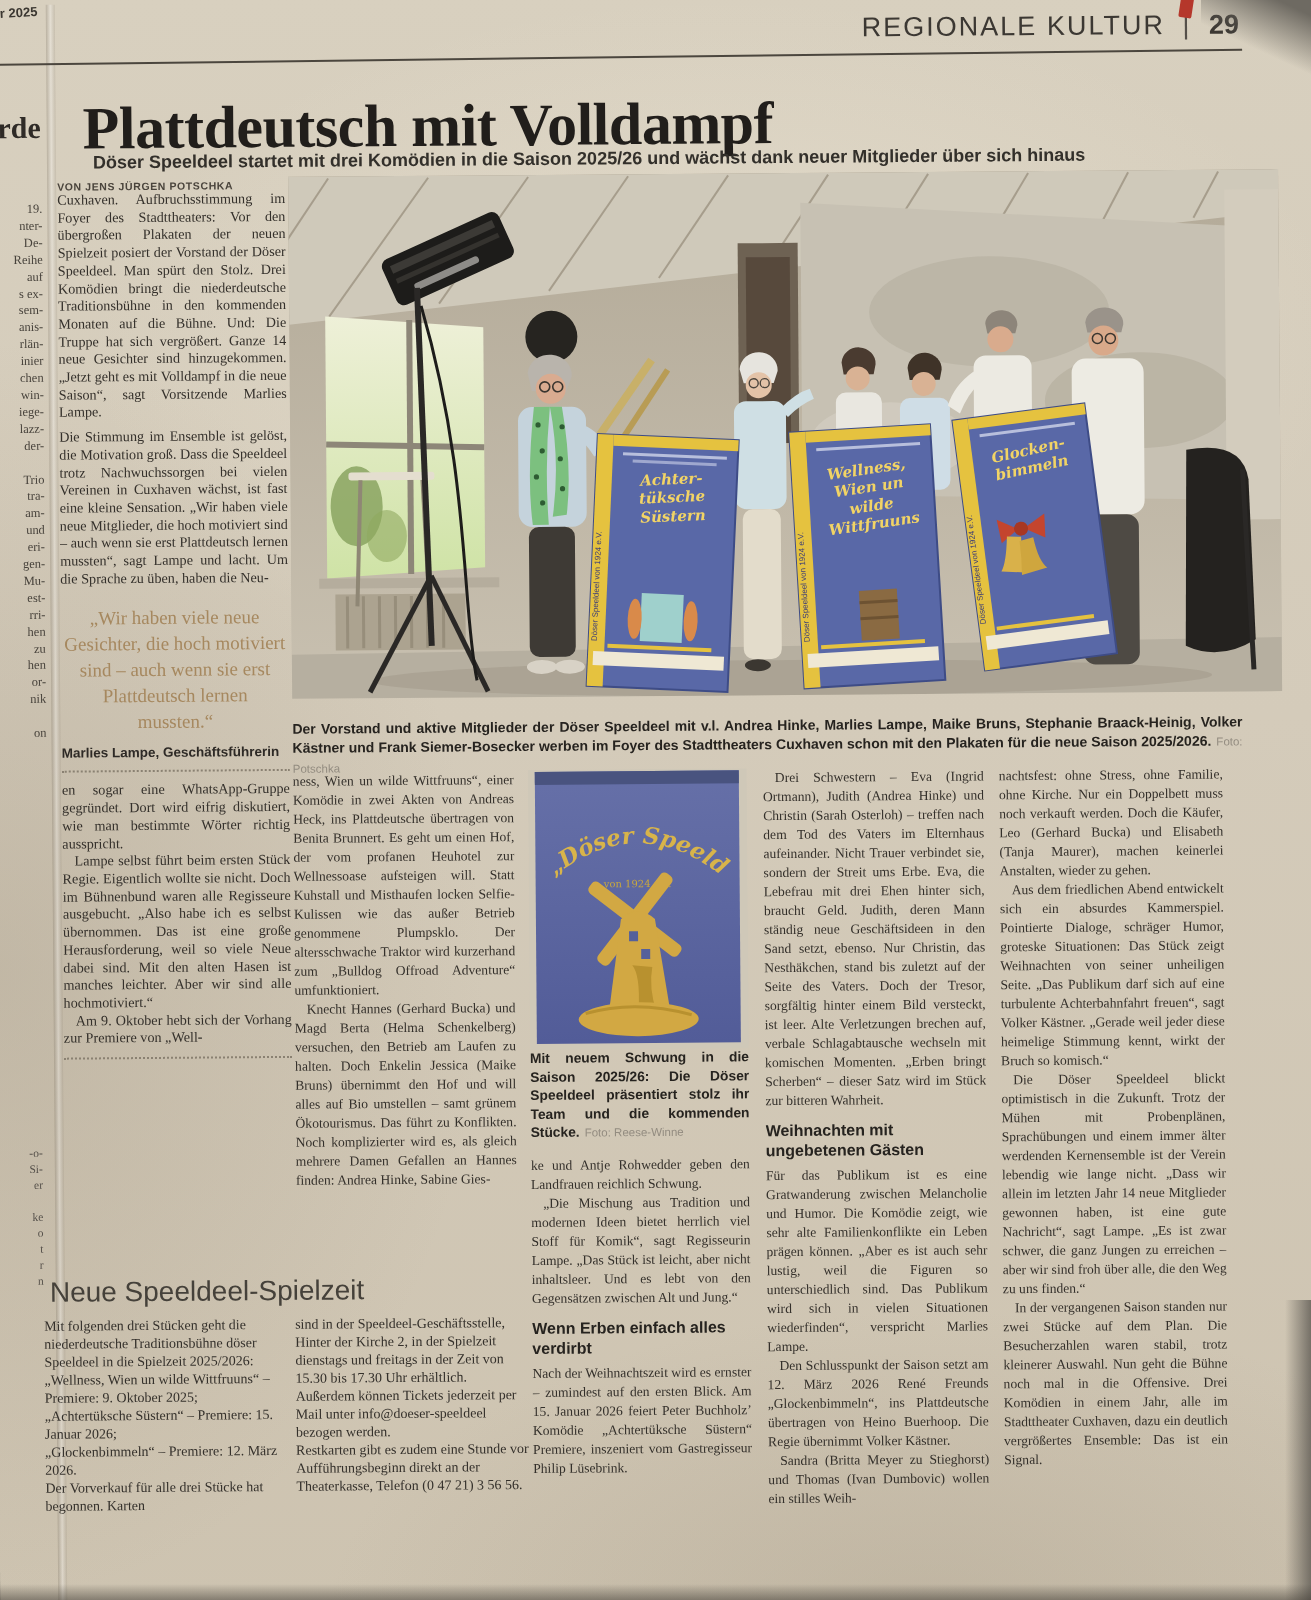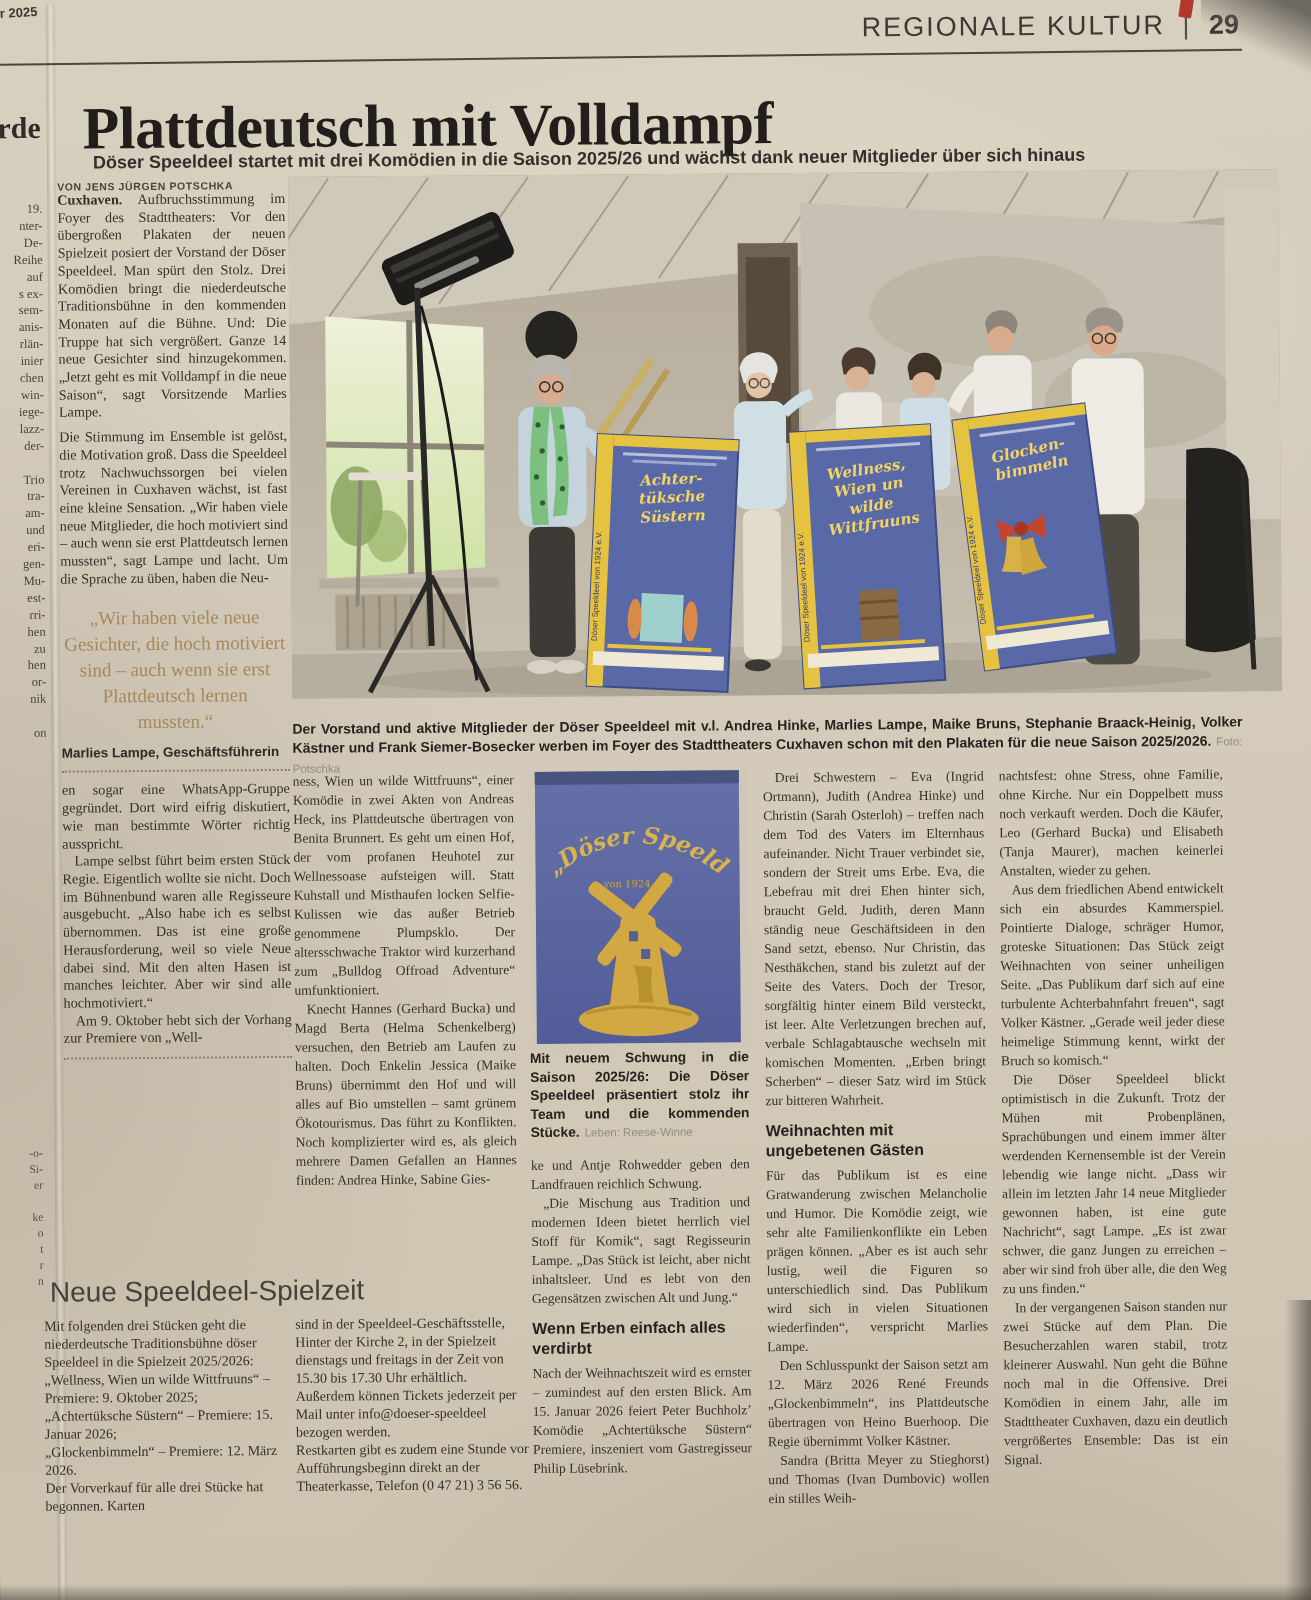--- a/index.html
+++ b/index.html
@@ -30,21 +30,21 @@
   .margin-frags-low{position:absolute;right:10px;top:1140px;font-size:11.5px;line-height:16px;white-space:pre-line;color:#55504a;}
 
   .headline{position:absolute;left:88px;top:50px;width:1110px;font:bold 60px "Liberation Serif",serif;letter-spacing:-0.5px;color:#211e1b;}
   .subhead{position:absolute;left:98px;top:130px;width:1135px;font:bold 18px "Liberation Sans",sans-serif;color:#33302b;}
   .byline{position:absolute;left:62px;top:165px;font:bold 10.5px "Liberation Sans",sans-serif;letter-spacing:.6px;color:#4a443c;}
 
   .body-text{font-size:14.2px;line-height:17.7px;text-align:justify;color:#34302b;}
   .body-text p{margin:0;}
   .body-text p.ind{text-indent:12px;}
   .body-text p.gap{margin-top:7px;}
-  .lead-word{font-weight:bold;}
+  .lead-word{font-weight:normal;}
 
   .col-left{position:absolute;left:62px;top:187px;width:228px;max-height:1078px;overflow:hidden;}
   .pull-quote{margin:18px 2px 0 2px;text-align:center;font-size:19px;line-height:26px;color:#a6885f;}
   .pq-attr{margin-top:10px;font:bold 13.5px "Liberation Sans",sans-serif;color:#2e2a26;}
   .dotrule{border:0;border-top:2px dotted #8a8172;margin:10px 0 9px 0;}
 
   .lower{font-size:13.6px;line-height:19px;text-align:justify;color:#34302b;}
   .lower p{margin:0;}
   .lower p.ind{text-indent:12px;}
   .col-sub{font:bold 16px/20px "Liberation Sans",sans-serif;color:#26231f;margin:11px 0 5px 0;text-align:left;}
@@ -379,21 +379,21 @@
               </g>
               <path d="M92,150 q17,-16 34,0 l14,88 -60,0 z" fill="#d2a843"></path>
               <rect x="100" y="162" width="9" height="10" fill="#55609b"></rect>
               <rect x="112" y="180" width="9" height="10" fill="#55609b"></rect>
               <path d="M103,196 q8,10 6,44 l18,4 q-8,-26 -4,-46 z" fill="#b8912f"></path>
               <ellipse cx="109" cy="250" rx="60" ry="17" fill="#d2a843"></ellipse>
               <path d="M56,244 q50,-14 106,2" stroke="#b8912f" stroke-width="3" fill="none"></path>
             </g>
           </svg>
         </figure>
-        <p class="caption-small"><span>Mit neuem Schwung in die Saison 2025/26: Die Döser Speeldeel präsentiert stolz ihr Team und die kommenden Stücke.</span><span class="credit">Leben: Reese-Winne</span></p>
+        <p class="caption-small"><span>Mit neuem Schwung in die Saison 2025/26: Die Döser Speeldeel präsentiert stolz ihr Team und die kommenden Stücke.</span><span class="credit">Foto: Reese-Winne</span></p>
         <p class="first-after-photo">ke und Antje Rohwedder geben den Landfrauen reichlich Schwung.</p>
         <p class="ind">„Die Mischung aus Tradition und modernen Ideen bietet herrlich viel Stoff für Komik“, sagt Regisseurin Lampe. „Das Stück ist leicht, aber nicht inhaltsleer. Und es lebt von den Gegensätzen zwischen Alt und Jung.“</p>
         <h3 class="col-sub">Wenn Erben einfach alles verdirbt</h3>
         <p>Nach der Weihnachtszeit wird es ernster – zumindest auf den ersten Blick. Am 15. Januar 2026 feiert Peter Buchholz’ Komödie „Achtertüksche Süstern“ Premiere, inszeniert vom Gastregisseur Philip Lüsebrink.</p>
       </section>
 
       <section class="col4 lower">
         <p class="ind">Drei Schwestern – Eva (Ingrid Ortmann), Judith (Andrea Hinke) und Christin (Sarah Osterloh) – treffen nach dem Tod des Vaters im Elternhaus aufeinander. Nicht Trauer verbindet sie, sondern der Streit ums Erbe. Eva, die Lebefrau mit drei Ehen hinter sich, braucht Geld. Judith, deren Mann ständig neue Geschäftsideen in den Sand setzt, ebenso. Nur Christin, das Nesthäkchen, stand bis zuletzt auf der Seite des Vaters. Doch der Tresor, sorgfältig hinter einem Bild versteckt, ist leer. Alte Verletzungen brechen auf, verbale Schlagabtausche wechseln mit komischen Momenten. „Erben bringt Scherben“ – dieser Satz wird im Stück zur bitteren Wahrheit.</p>
         <h3 class="col-sub">Weihnachten mit ungebetenen Gästen</h3>
         <p>Für das Publikum ist es eine Gratwanderung zwischen Melancholie und Humor. Die Komödie zeigt, wie sehr alte Familienkonflikte ein Leben prägen können. „Aber es ist auch sehr lustig, weil die Figuren so unterschiedlich sind. Das Publikum wird sich in vielen Situationen wiederfinden“, verspricht Marlies Lampe.</p>

